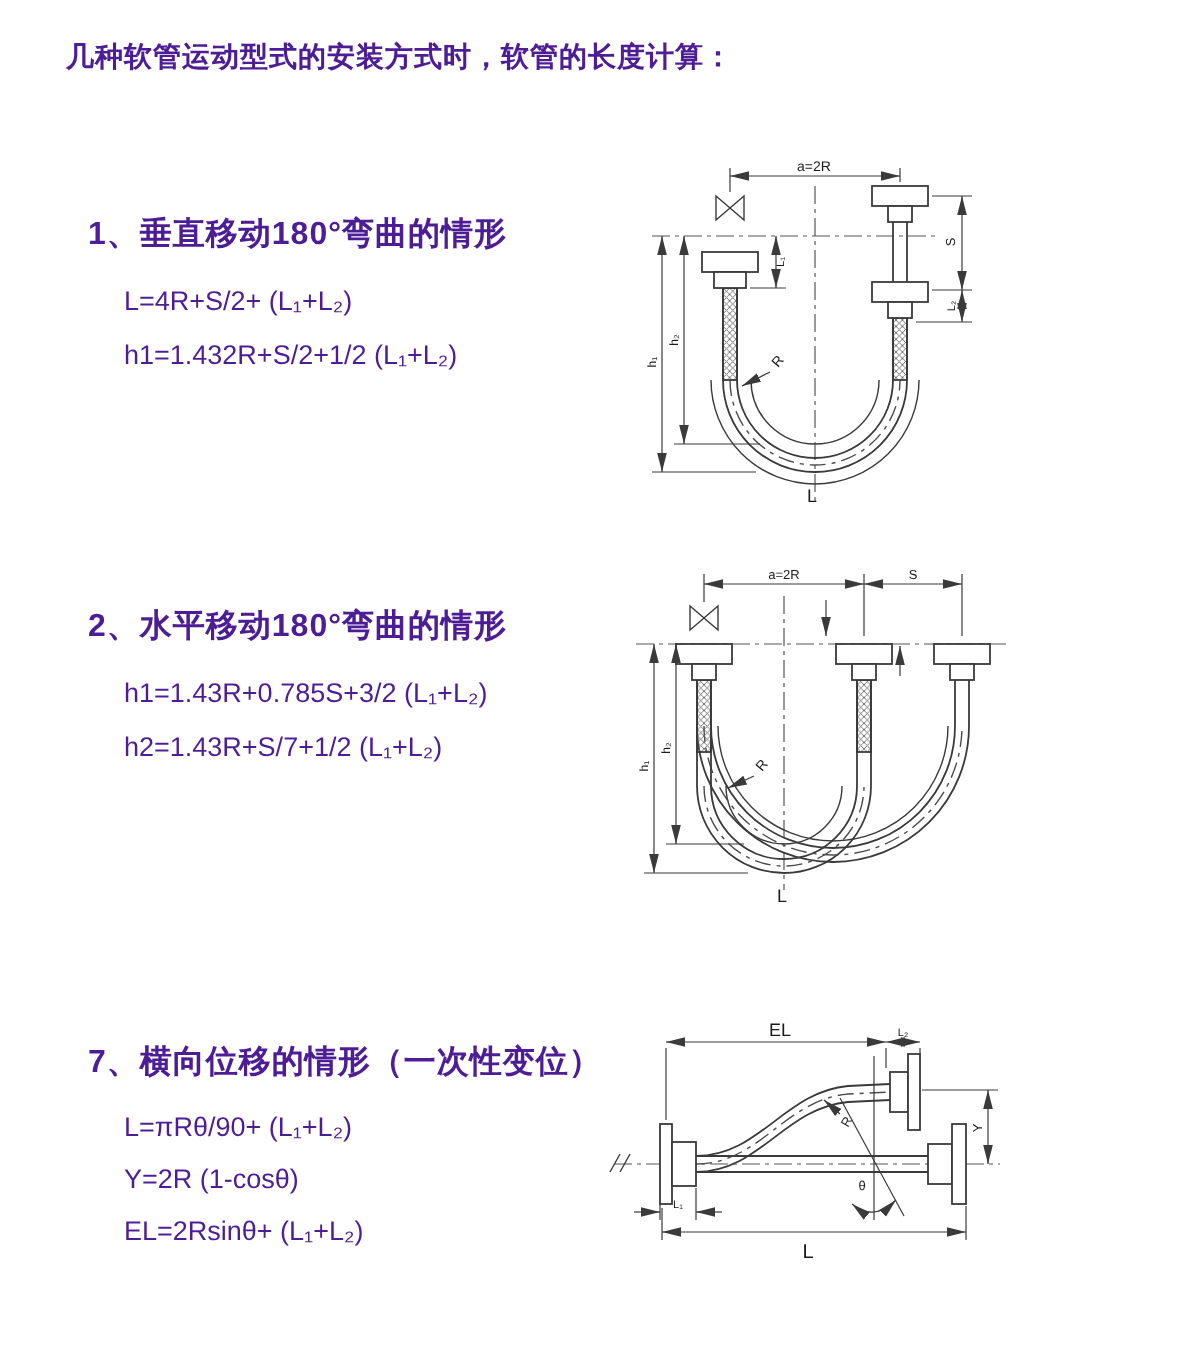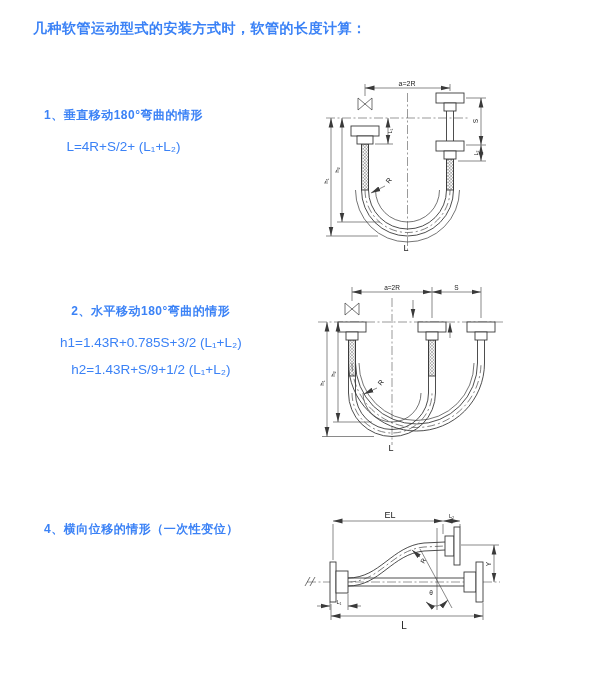--- a/index.html
+++ b/index.html
@@ -1,21 +1,21 @@
 <!DOCTYPE html>
 <html><head>
 <meta charset="utf-8">
 <style>
   html,body{margin:0;padding:0;background:#fff;}
   .page{position:relative;width:532px;height:675px;background:#ffffff;overflow:hidden;
-        font-family:"Liberation Sans","DejaVu Sans",sans-serif;color:#3b82f6;text-align:center;}
+        font-family:"Liberation Sans","DejaVu Sans",sans-serif;color:#4c1d95;}
   .title{position:absolute;left:33px;top:20px;font-size:14px;font-weight:bold;letter-spacing:.5px;}
   .sec{position:absolute;}
-  .sec .h{font-size:12px;font-weight:bold;margin:0 0 9px 0;letter-spacing:.5px;}
-  .sec .f{font-size:13.5px;line-height:27px;white-space:pre;}
+  .sec .h{font-size:16px;font-weight:bold;margin:0 0 9px 0;letter-spacing:.5px;}
+  .sec .f{font-size:13.5px;margin-left:18px;line-height:27px;white-space:pre;}
   .sec.s3 .f{line-height:26px;}
   .dwg{position:absolute;}
   .ln{stroke:#3a3a3a;stroke-width:.9;fill:none;}
   .th{stroke-width:.7;}
   .fit{fill:#ffffff;stroke:#3a3a3a;stroke-width:.9;}
   .br{stroke:#3a3a3a;stroke-width:.9;}
   .dim{stroke:#3a3a3a;stroke-width:.6;fill:none;}
   .cl{stroke:#555;stroke-width:.6;fill:none;stroke-dasharray:9 2.5 2 2.5;}
   .hd{stroke:#4a4a4a;stroke-width:.7;fill:none;stroke-dasharray:8 3 2 3;}
   svg text{fill:#1a1a1a;font-family:"Liberation Sans","DejaVu Sans",sans-serif;}
@@ -24,33 +24,39 @@
 <body>
 
 <div class="page">
 
   <div class="title">几种软管运动型式的安装方式时，软管的长度计算：</div>
 
   <div class="sec" style="left:44px;top:107px;">
     <div class="h">1、垂直移动180°弯曲的情形</div>
     <div>
       <div class="f">L=4R+S/2+ (L₁+L₂)</div>
+      <div class="f">h1=1.432R+S/2+1/2 (L₁+L₂)</div>
     </div>
   </div>
 
-  <div class="sec" style="left:60px;top:303px;">
+  <div class="sec" style="left:44px;top:303px;">
     <div class="h">2、水平移动180°弯曲的情形</div>
     <div>
       <div class="f">h1=1.43R+0.785S+3/2 (L₁+L₂)</div>
-      <div class="f">h2=1.43R+S/9+1/2 (L₁+L₂)</div>
+      <div class="f">h2=1.43R+S/7+1/2 (L₁+L₂)</div>
     </div>
   </div>
 
   <div class="sec s3" style="left:44px;top:521px;">
-    <div class="h">4、横向位移的情形（一次性变位）</div>
+    <div class="h">7、横向位移的情形（一次性变位）</div>
+    <div>
+      <div class="f">L=πRθ/90+ (L₁+L₂)</div>
+      <div class="f">Y=2R (1-cosθ)</div>
+      <div class="f">EL=2Rsinθ+ (L₁+L₂)</div>
+    </div>
   </div>
 
   <svg class="dwg" style="left:310px;top:75px;" width="285" height="185" viewBox="310 75 285 185">
     <defs>
       <marker id="ar1" markerWidth="10" markerHeight="8" refX="9.5" refY="3" orient="auto-start-reverse" markerUnits="userSpaceOnUse">
         <path d="M0,0.6 L9.5,3 L0,5.4 Z" fill="#3a3a3a"></path>
       </marker>
       <pattern id="braid1" width="3.2" height="3.2" patternUnits="userSpaceOnUse">
         <path d="M0,3.2 L3.2,0 M0,0 L3.2,3.2" stroke="#666" stroke-width="0.45"></path>
       </pattern>

